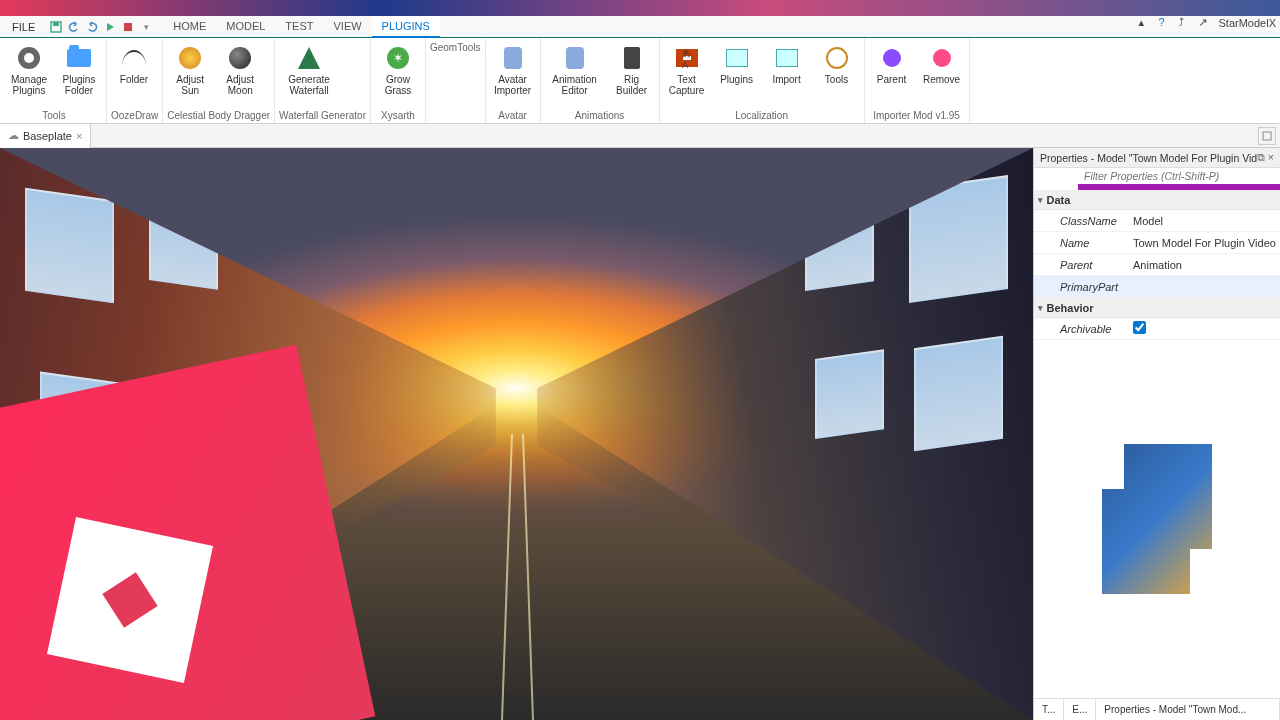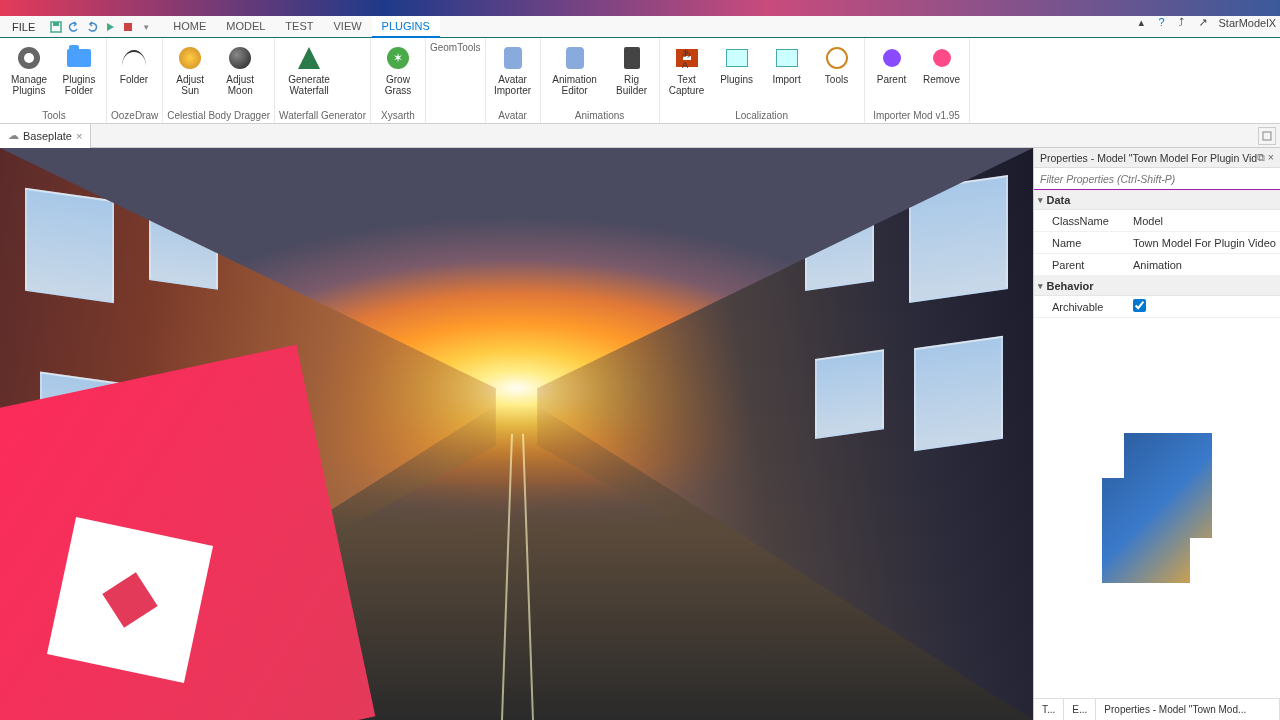--- a/index.html
+++ b/index.html
@@ -47,27 +47,27 @@
 .bldg-r { position: absolute; right: 0; top: 0; bottom: 0; width: 48%; background: linear-gradient(-100deg, #1a1a2a 0%, #2a2a3a 25%, #4a4040 55%, rgba(180,120,60,.5) 85%, transparent 100%); clip-path: polygon(100% 0, 0 42%, 0 52%, 100% 100%); }
 .win { position: absolute; background: linear-gradient(180deg, #a8c8e8, #c8d8e8); border: 2px solid rgba(255,255,255,.3); }
 
 .overlay-corner { position: absolute; left: -40px; bottom: -40px; width: 380px; height: 380px; background: linear-gradient(135deg, #ff2a5a, #e43a5a); transform: rotate(-12deg); }
 .studio-logo { position: absolute; left: 30px; bottom: 20px; width: 200px; height: 200px; }
 
 
 .props { width: 247px; background: #fff; border-left: 1px solid #ccc; display: flex; flex-direction: column; position: relative; }
 .props-title { height: 20px; background: #f0f0f0; border-bottom: 1px solid #ddd; display: flex; align-items: center; padding: 0 6px; font-size: 10.5px; justify-content: space-between; }
 .props-title .winicons { display:flex; gap:3px; color:#666; }
-.props-filter { height: 22px; border-bottom: 1px solid #a21caf; }
+.props-filter { height: 22px; border-bottom: 6px solid #a21caf; margin-left: 44px; }
 .props-filter input { width: 100%; height: 100%; border: none; padding: 0 6px; font-size: 10.5px; outline: none; color: #888; font-style: italic; }
 .prop-section { height: 20px; background: #f0f0f0; display: flex; align-items: center; padding: 0 4px; font-size: 11px; font-weight: bold; border-bottom: 1px solid #e5e5e5; cursor: pointer; }
 .prop-section .chev { margin-right: 4px; color: #666; font-size: 9px; }
 .prop-row { height: 22px; display: flex; align-items: center; border-bottom: 1px solid #f0f0f0; font-size: 11px; }
 .prop-row.sel { background: #e8f0ff; }
-.prop-key { width: 95px; padding-left: 18px; color: #333; }
+.prop-key { width: 95px; padding-left: 26px; color: #333; font-style: italic; }
 .prop-val { flex: 1; padding-left: 4px; color: #333; }
 .prop-val input[type=checkbox] { accent-color: #0078d4; }
 .props-logo { flex: 1; display: flex; align-items: center; justify-content: center; }
 .props-logo-shape { width: 110px; height: 150px; background: linear-gradient(135deg, #2a5a9a, #3a7aca 50%, #e8a838 100%); position: relative; clip-path: polygon(20% 0, 100% 0, 100% 70%, 80% 70%, 80% 100%, 0 100%, 0 30%, 20% 30%); }
 .props-bottom-tabs { height: 22px; border-top: 1px solid #ddd; display: flex; align-items: center; font-size: 10px; }
 .props-bottom-tabs .btab { padding: 0 8px; border-right: 1px solid #ddd; height: 100%; display: flex; align-items: center; cursor: pointer; }
 .props-bottom-tabs .btab.long { flex: 1; overflow: hidden; white-space: nowrap; }
 
 
 .i-gear { width:22px; height:22px; border-radius:50%; background:#666; position:relative; }
@@ -366,20 +366,24 @@
           <div class="prop-val">Model</div>
         </div>
         <div class="prop-row">
           <div class="prop-key">Name</div>
           <div class="prop-val">Town Model For Plugin Video</div>
         </div>
         <div class="prop-row">
           <div class="prop-key">Parent</div>
           <div class="prop-val">Animation</div>
         </div>
+        <div class="prop-row sel">
+          <div class="prop-key">PrimaryPart</div>
+          <div class="prop-val"></div>
+        </div>
         <div class="prop-section"><span class="chev">▾</span>Behavior</div>
         <div class="prop-row">
           <div class="prop-key">Archivable</div>
           <div class="prop-val"><input type="checkbox" checked="" style=""></div>
         </div>
       </div>
     <div class="props-logo">
       <div class="props-logo-shape"></div>
     </div>
     <div class="props-bottom-tabs">

